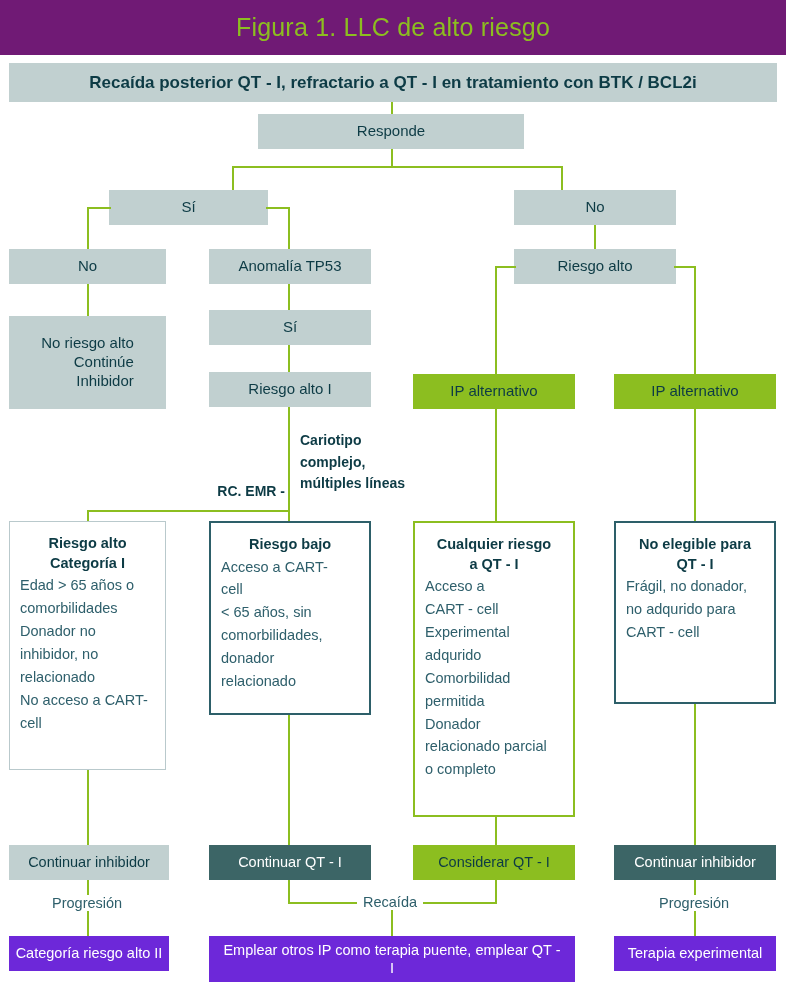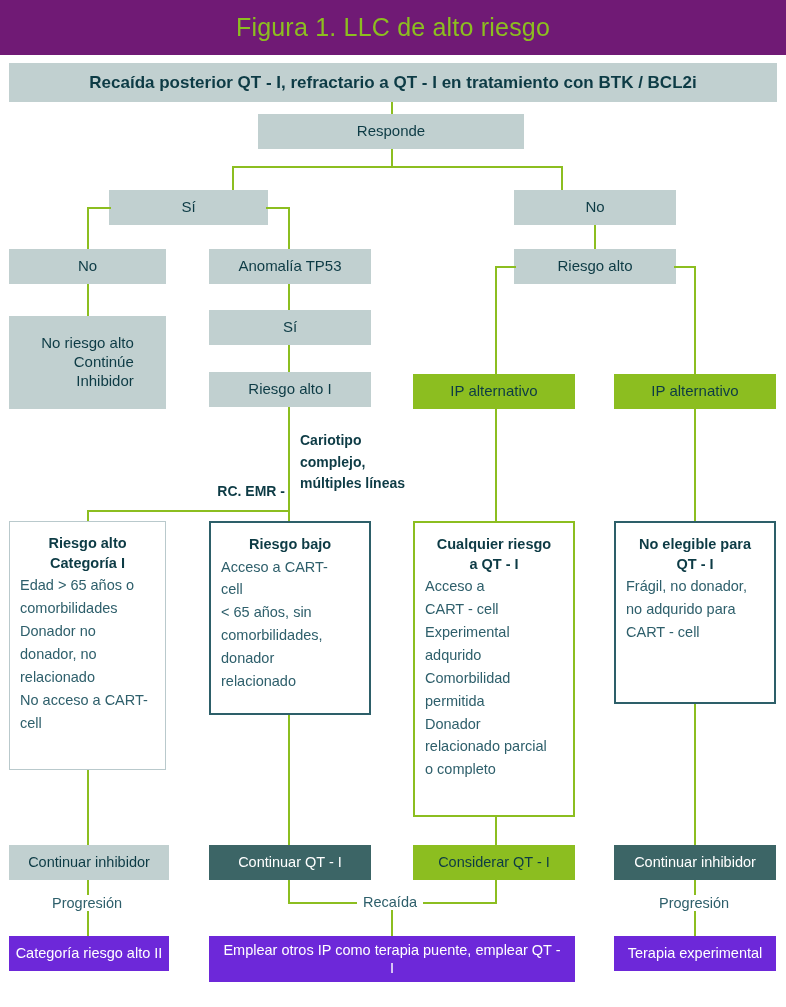--- a/index.html
+++ b/index.html
@@ -200,21 +200,21 @@
   <div class="conn h" style="left:87px; top:510px; width:203px;"></div>
   <div class="conn v" style="left:87px; top:510px; height:12px;"></div>
   <div class="conn v" style="left:288px; top:510px; height:12px;"></div>
 
   <div class="card card-b-light" style="left:9px; top:521px; width:157px; height:249px;">
     <span class="card-title" style="white-space:pre-line;">Riesgo alto
 Categoría I</span>
     <span class="card-line">Edad &gt; 65 años o</span>
     <span class="card-line">comorbilidades</span>
     <span class="card-line">Donador no</span>
-    <span class="card-line">donador, no</span>
+    <span class="card-line">inhibidor, no</span>
     <span class="card-line">relacionado</span>
     <span class="card-line">No acceso a CART-</span>
     <span class="card-line">cell</span>
   </div>
 
   <div class="card card-b-teal" style="left:209px; top:521px; width:162px; height:194px;">
     <span class="card-title" style="white-space:pre-line;">Riesgo bajo</span>
     <span class="card-line">Acceso a CART-</span>
     <span class="card-line">cell</span>
     <span class="card-line">&lt; 65 años, sin</span>

